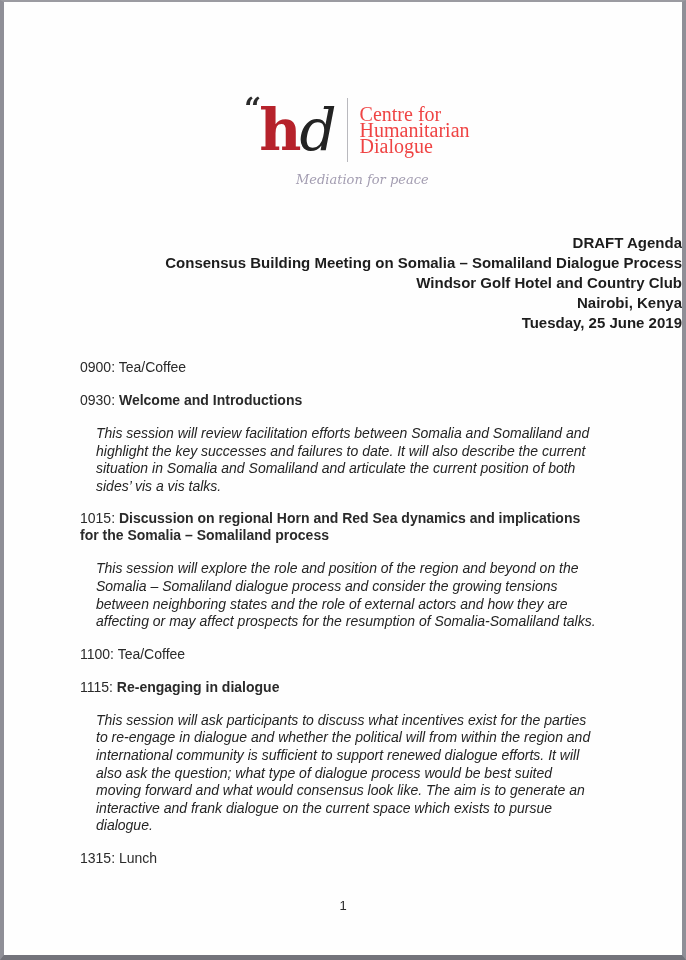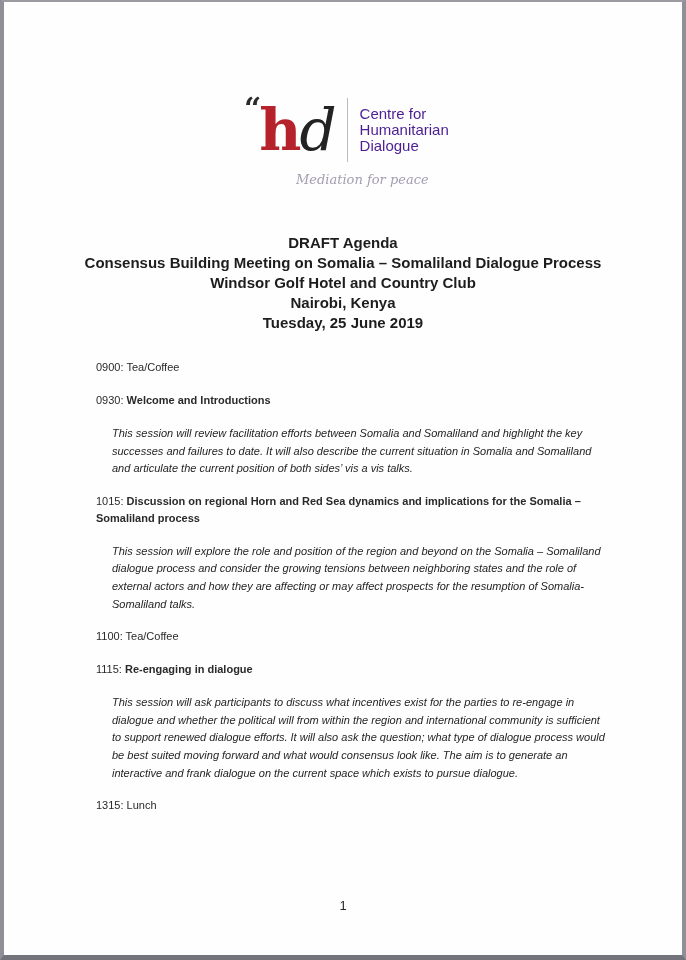--- a/index.html
+++ b/index.html
@@ -45,50 +45,50 @@
     font-size: 58px;
     line-height: 0.9;
     color: #232323;
   }
   .logo-divider {
     width: 1px; height: 64px;
     background: #b9b9be;
     margin: 0 12px 0 10px;
   }
   .logo-org {
-    font-family: Liberation Sans, sans-serif;
-    font-size: 15px;
+    font-family: Liberation Serif, serif;
+    font-size: 20px;
     line-height: 16px;
-    color: #4c1d95;
+    color: #ef4444;
   }
   .logo-tagline {
     font-family: "DejaVu Serif", serif;
     font-style: italic;
     font-size: 13px;
     margin: 10px 0 0 52px;
     white-space: nowrap;
   }
 
   
   .title-block {
     position: absolute;
     top: 231px; left: 0; right: 0;
-    text-align: center;
+    text-align: right;
     font-weight: bold;
     font-size: 15px;
     line-height: 20px;
     color: #1d1d1d;
   }
 
   
   .agenda {
     position: absolute;
-    top: 357px; left: 92px;
+    top: 357px; left: 76px;
     width: 516px;
-    font-size: 11px;
+    font-size: 14px;
   }
   .agenda-item { margin: 0 0 16px 0; line-height: 17px; }
   .agenda-item .time { font-weight: normal; }
   .agenda-item.emph .title { font-weight: bold; }
   .session-desc {
     margin: 0 0 15px 16px;
     font-style: italic;
     line-height: 17.6px;
     color: #242424;
   }

